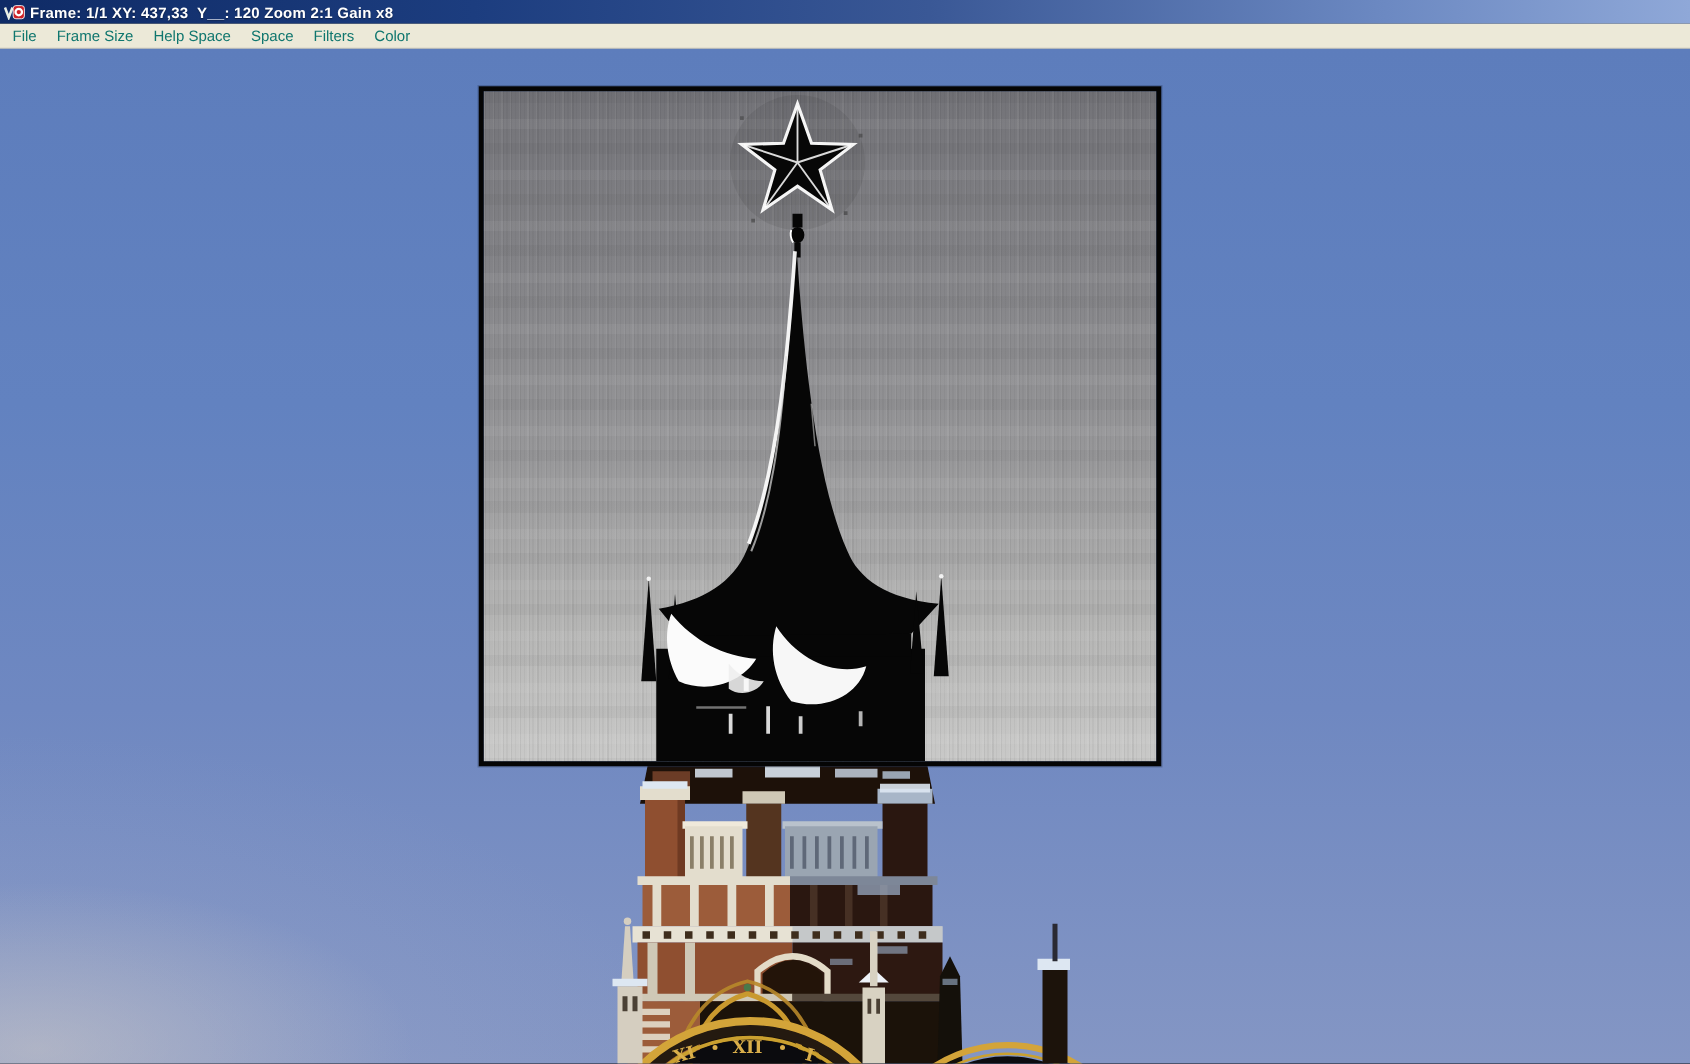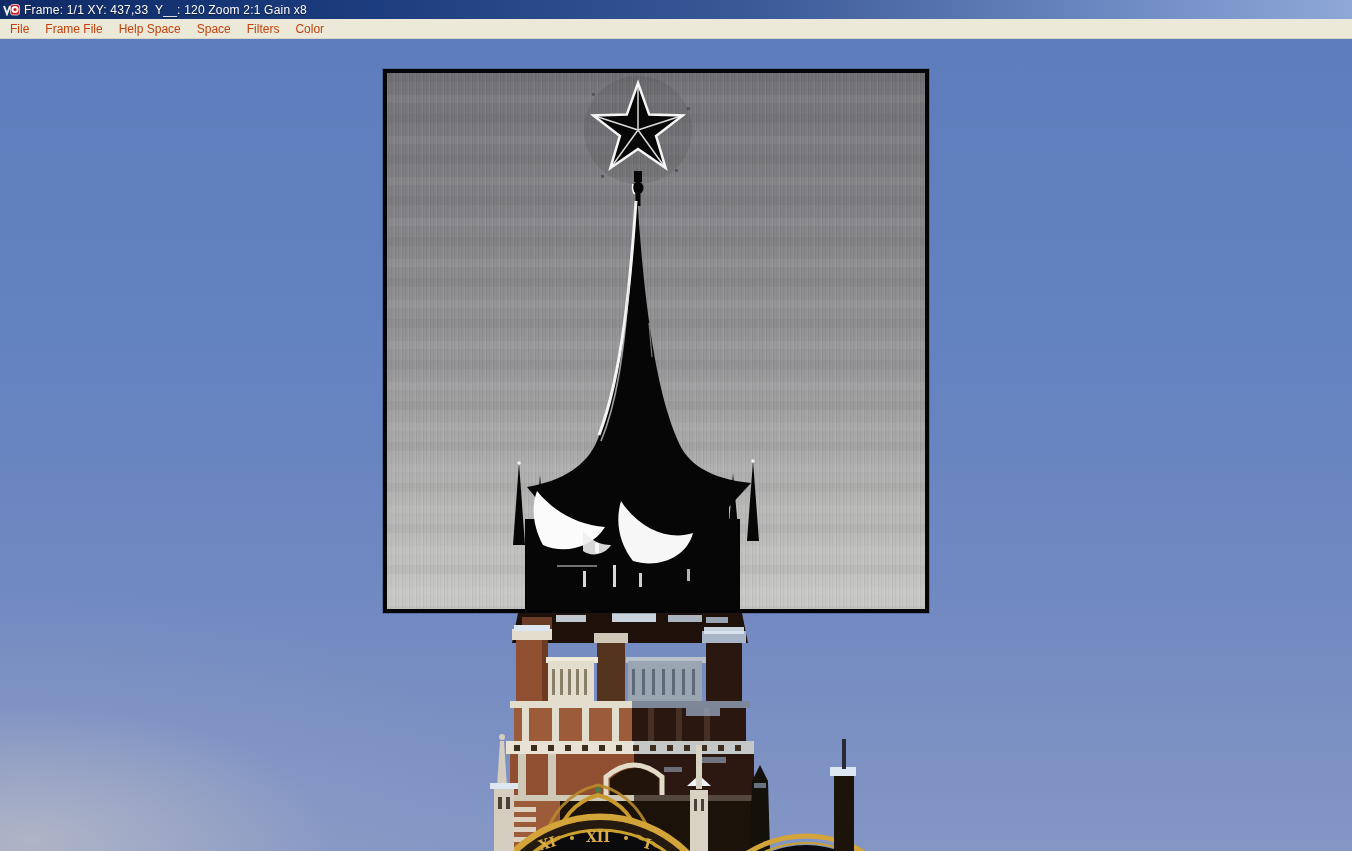--- a/index.html
+++ b/index.html
@@ -4,31 +4,31 @@
 <style>
   * { margin:0; padding:0; box-sizing:border-box; }
   html,body { width:1352px; height:851px; overflow:hidden;
     font-family:"Liberation Sans", sans-serif; background:#000; }
 
   
   .titlebar{
     height:19px; width:100%;
     background:linear-gradient(90deg,#0f2b66 0%,#1c3d7f 28%,#3a5896 55%,#6c89c2 82%,#8fa8d8 100%);
     display:flex; align-items:center; padding-left:3px;
-    color:#ffffff; font-size:12px; font-weight:normal; letter-spacing:.2px;
+    color:#ffffff; font-size:12px; font-weight:bold; letter-spacing:.2px;
     text-shadow:0 1px 1px rgba(0,0,0,.45);
   }
   .titlebar .app-icon{ width:17px; height:13px; margin-right:4px; flex:0 0 auto; }
   .title-text{ white-space:pre; }
 
   
   .menubar{
     height:20px; width:100%; background:#ece9d8;
     border-bottom:1px solid #d9d5c4;
-    display:flex; align-items:center; font-size:12px; color:#c2410c;
+    display:flex; align-items:center; font-size:12px; color:#0f766e;
     padding-left:2px;
   }
   .menu-item{ padding:2px 8px; cursor:default; }
 
   
   .viewport{
     position:relative; width:1352px; height:812px; overflow:hidden;
     background:
       radial-gradient(430px 190px at 30px 800px, rgba(216,208,197,.45), rgba(216,208,197,0) 70%),
       radial-gradient(900px 480px at 0% 104%, rgba(170,178,205,.30), rgba(170,178,205,0) 62%),
@@ -64,21 +64,21 @@
   <svg class="app-icon" viewBox="0 0 17 13">
     <path d="M1,3 L4,11 L7,3" fill="none" stroke="#e9efe6" stroke-width="2"></path>
     <rect x="7.5" y="1.5" width="9" height="10.5" rx="2.2" fill="#cc2127" stroke="#ffffff" stroke-width="0.7"></rect>
     <circle cx="12" cy="6.6" r="2.6" fill="none" stroke="#ffffff" stroke-width="1.8"></circle>
   </svg>
   <span class="title-text">Frame: 1/1 XY: 437,33  Y__: 120 Zoom 2:1 Gain x8</span>
 </div>
 
 <div class="menubar">
   <span class="menu-item">File</span>
-  <span class="menu-item">Frame File</span>
+  <span class="menu-item">Frame Size</span>
   <span class="menu-item">Help Space</span>
   <span class="menu-item">Space</span>
   <span class="menu-item">Filters</span>
   <span class="menu-item">Color</span>
 </div>
 
 <div class="viewport">
 
   <svg class="tower-svg" viewBox="0 0 1352 812">
 

